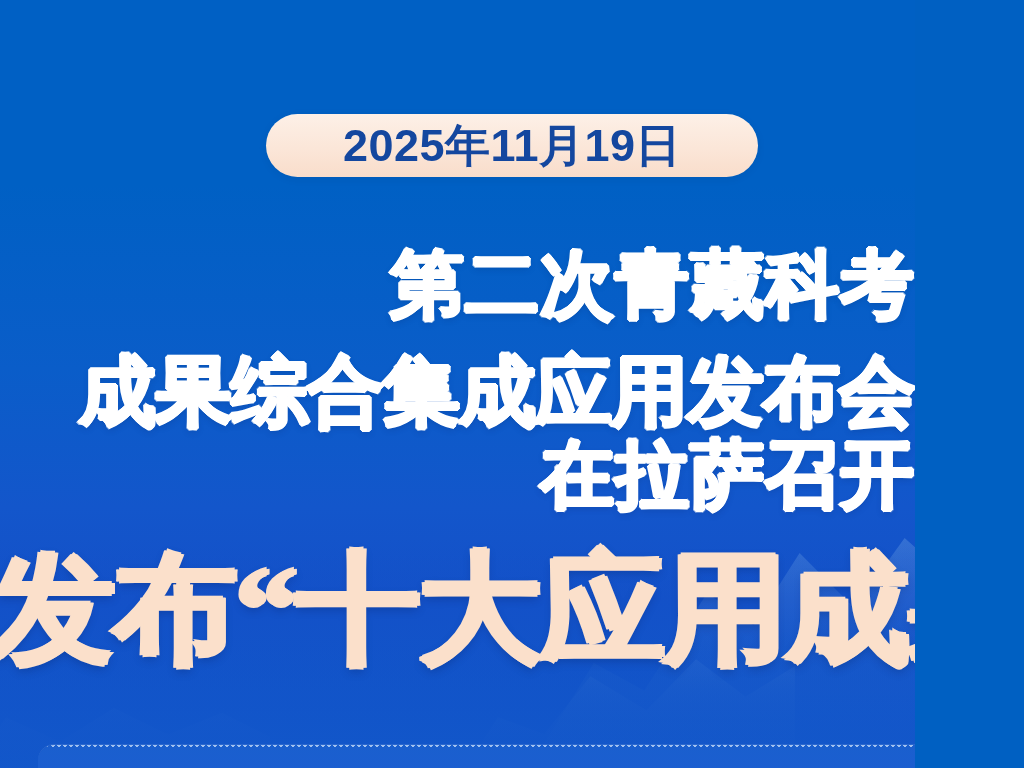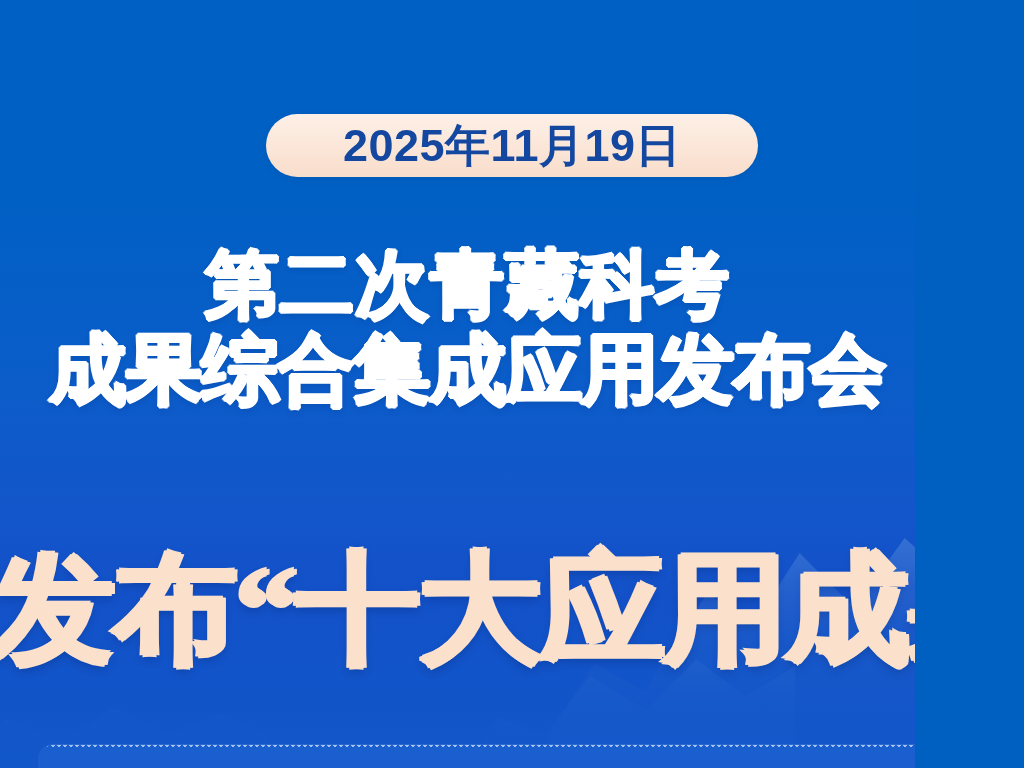--- a/index.html
+++ b/index.html
@@ -97,39 +97,40 @@
     line-height: 1;
     white-space: nowrap;
   }
 
   
   .title-block {
     position: absolute;
     left: 12px;
     right: 0;
     top: 243px;
-    text-align: center;
+    text-align: right;
     padding-left: 8px;
   }
   .title-line {
     color: #ffffff;
     font-family: "Liberation Sans", "DejaVu Sans", sans-serif;
     font-weight: 700;
     font-size: 74px;
     line-height: 84px;
     letter-spacing: 1px;
     white-space: nowrap;
     text-shadow:
        2px 0 0 #fff, -2px 0 0 #fff, 0 2px 0 #fff, 0 -2px 0 #fff,
        1px 1px 0 #fff, -1px -1px 0 #fff, 1px -1px 0 #fff, -1px 1px 0 #fff,
        0 3px 7px rgba(0,30,90,0.22);
   }
   .title-line.l2 {
     font-size: 77px;
     letter-spacing: -1px;
+    margin-top: 22px;
   }
 
   
   .headline {
     position: absolute;
     left: 0;
     right: 0;
     top: 548px;
     text-align: center;
     color: #fbe0cb;
@@ -181,20 +182,21 @@
     <div class="haze"></div>
   </div>
 
   <div class="date-pill">
     <span class="date-text">2025年11月19日</span>
   </div>
 
   <div class="title-block">
     <div class="title-line l1">第二次青藏科考</div>
     <div class="title-line l2">成果综合集成应用发布会</div>
+    <div class="title-line l3">在拉萨召开</div>
   </div>
 
   <div class="headline">发布“十大应用成果”</div>
 
   <div class="bottom-card">
     <div class="scallop"></div>
   </div>
 
 </div>
 

